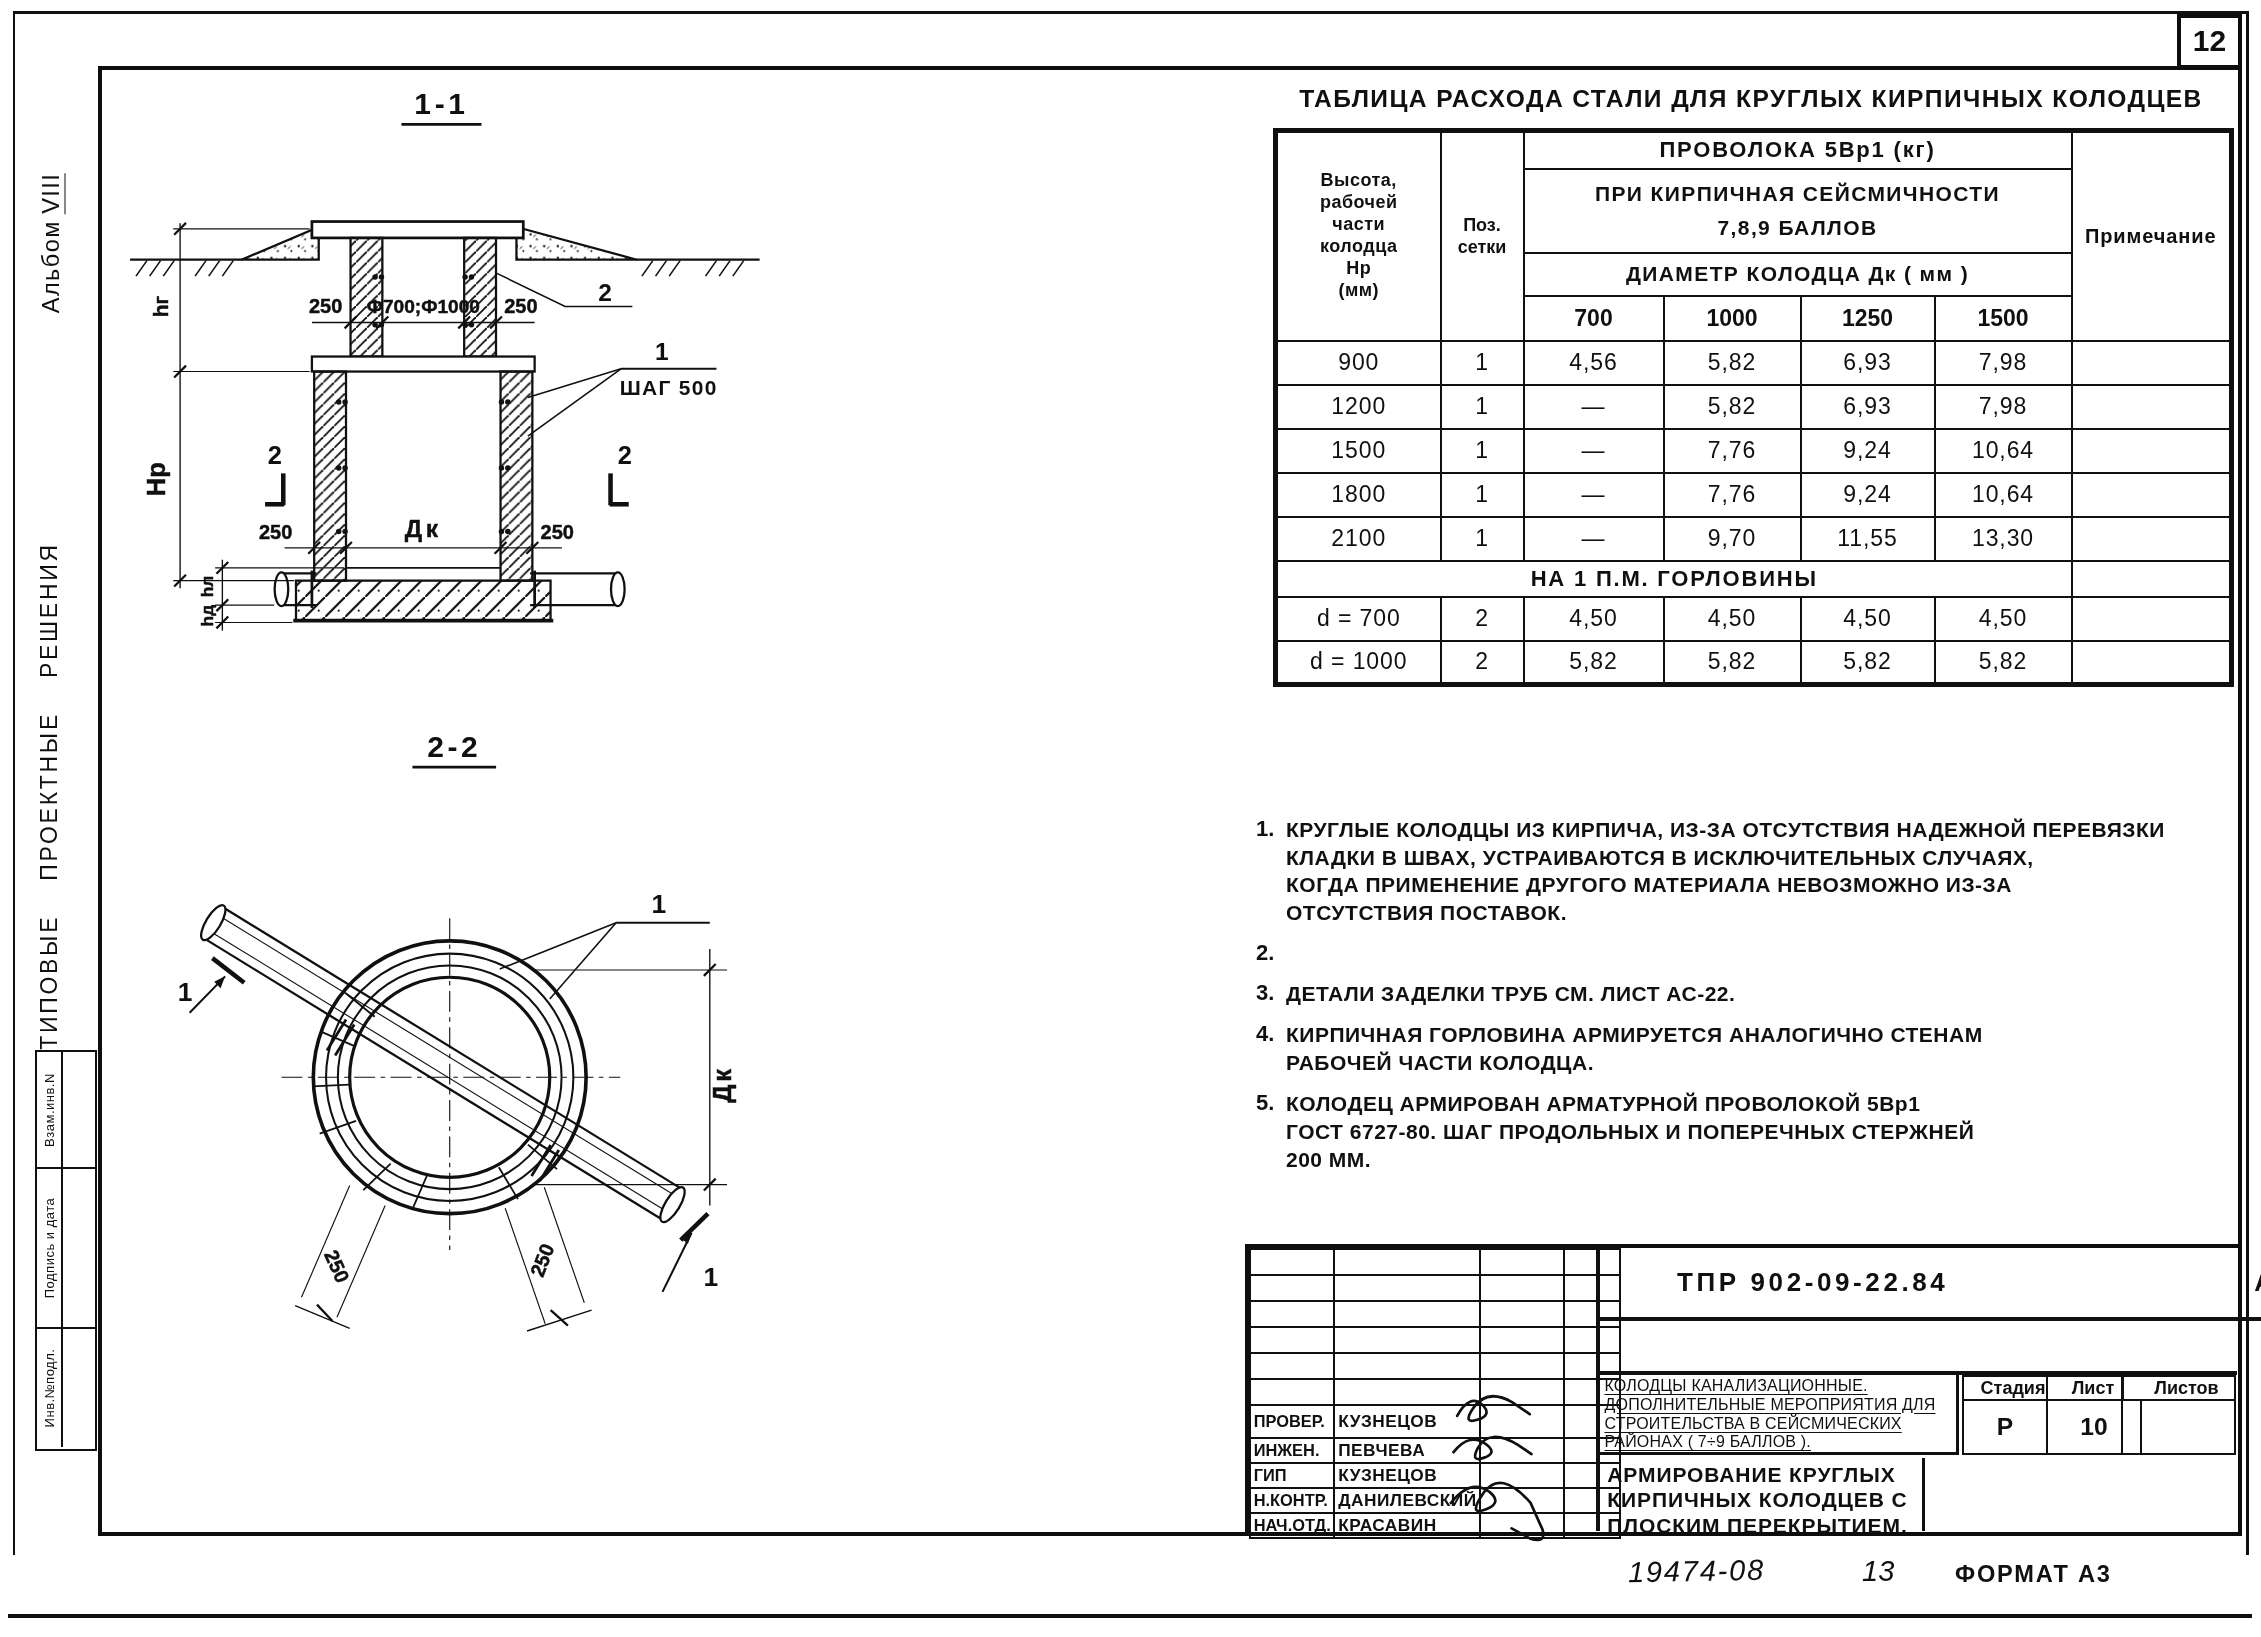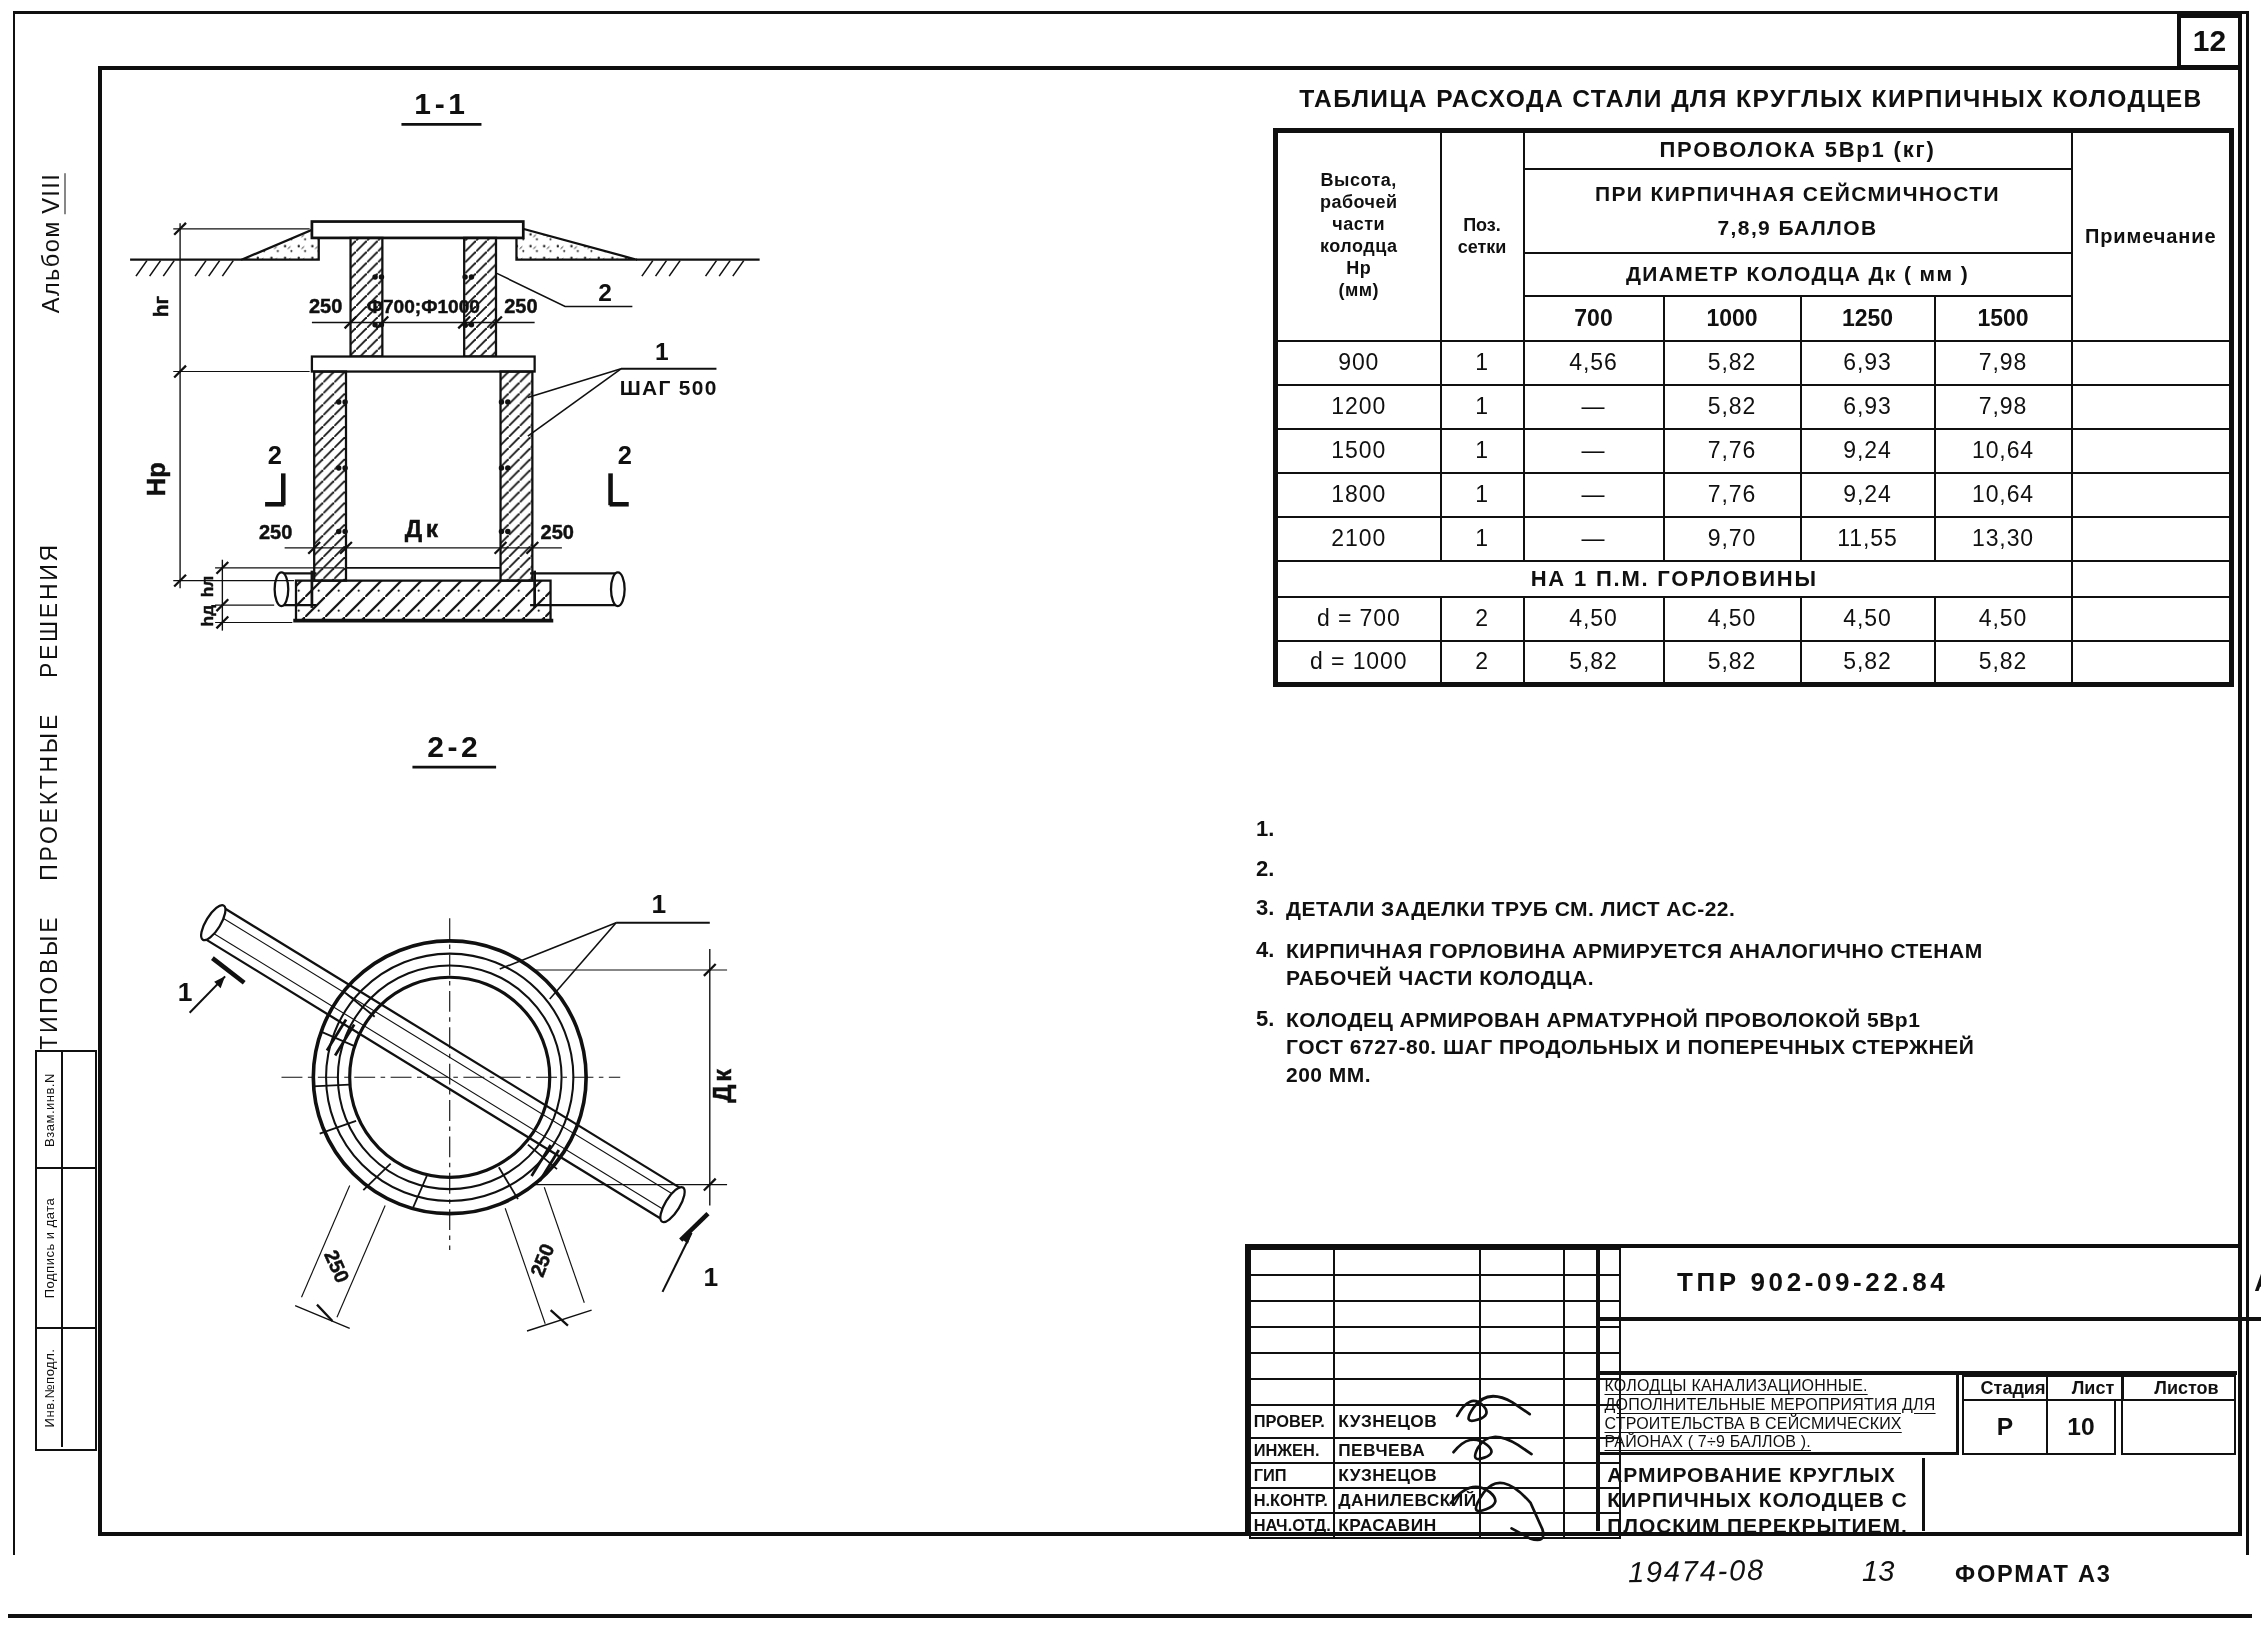--- a/index.html
+++ b/index.html
@@ -486,20 +486,24 @@
       <td class="cell">5,82</td>
       <td class="cell">5,82</td>
       <td class="cell"></td>
     </tr>
   </tbody>
     </table>
 
   <div class="notes">
     <div class="note">
       <div class="note-num">1.</div>
+      <div class="note-text pre">КРУГЛЫЕ КОЛОДЦЫ ИЗ КИРПИЧА, ИЗ-ЗА ОТСУТСТВИЯ НАДЕЖНОЙ ПЕРЕВЯЗКИ
+КЛАДКИ В ШВАХ, УСТРАИВАЮТСЯ В ИСКЛЮЧИТЕЛЬНЫХ СЛУЧАЯХ,
+КОГДА ПРИМЕНЕНИЕ ДРУГОГО МАТЕРИАЛА НЕВОЗМОЖНО ИЗ-ЗА
+ОТСУТСТВИЯ ПОСТАВОК.</div>
     </div>
     <div class="note">
       <div class="note-num">2.</div>
     </div>
     <div class="note">
       <div class="note-num">3.</div>
       <div class="note-text pre">ДЕТАЛИ ЗАДЕЛКИ ТРУБ СМ. ЛИСТ АС-22.</div>
     </div>
     <div class="note">
       <div class="note-num">4.</div>
@@ -621,21 +625,21 @@
           </div>
         <div class="sg-cell" style="left:84px;top:0;width:78px;height:26px;">
             <span class="sg-label">Лист</span>
           </div>
         <div class="sg-cell" style="left:159px;top:0;width:115px;height:26px;">
             <span class="sg-label">Листов</span>
           </div>
         <div class="sg-cell" style="left:0;top:23.6px;width:86px;height:56px;">
             <span class="sg-value">Р</span>
           </div>
-        <div class="sg-cell" style="left:84px;top:23.6px;width:70px;height:56px;">
+        <div class="sg-cell" style="left:84px;top:23.6px;width:96px;height:56px;">
             <span class="sg-value">10</span>
           </div>
         <div class="sg-cell" style="left:159px;top:23.6px;width:115px;height:56px;">
             <span class="sg-value"></span>
           </div>
       </div>
 
       <div class="tb-sheetname pre">АРМИРОВАНИЕ  КРУГЛЫХ
 КИРПИЧНЫХ  КОЛОДЦЕВ  С
 ПЛОСКИМ  ПЕРЕКРЫТИЕМ.</div>

